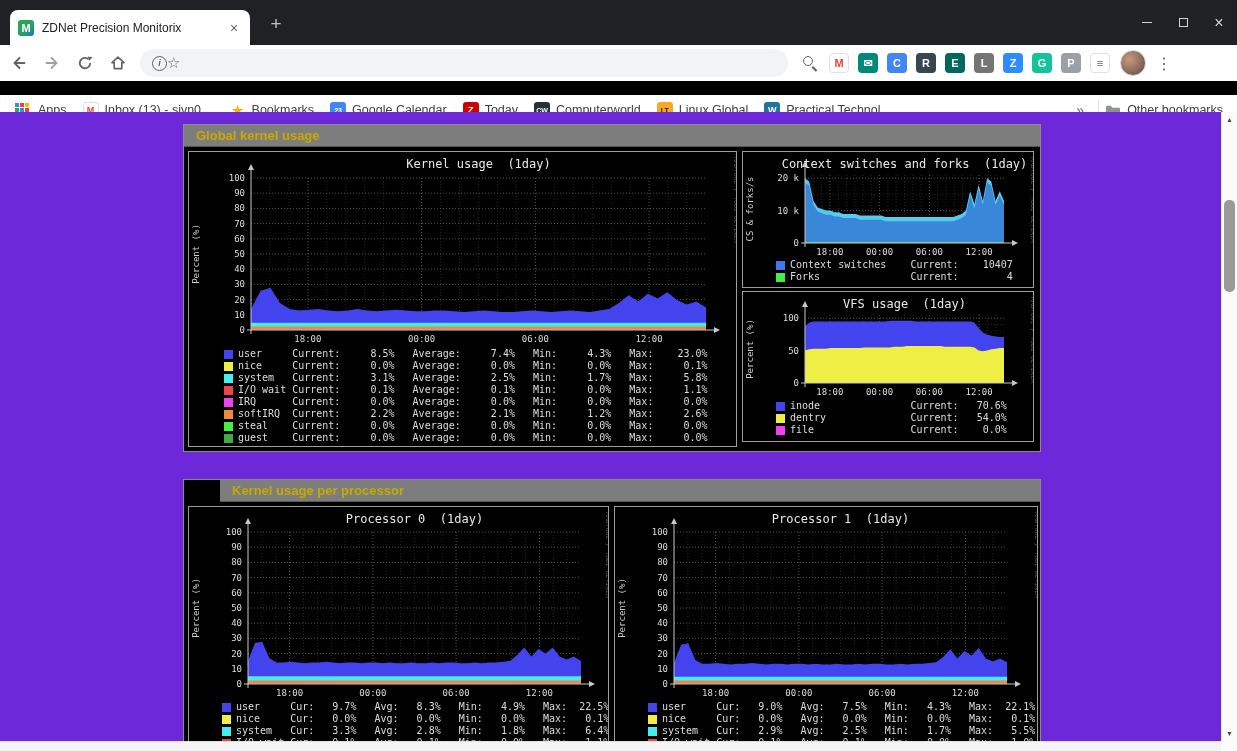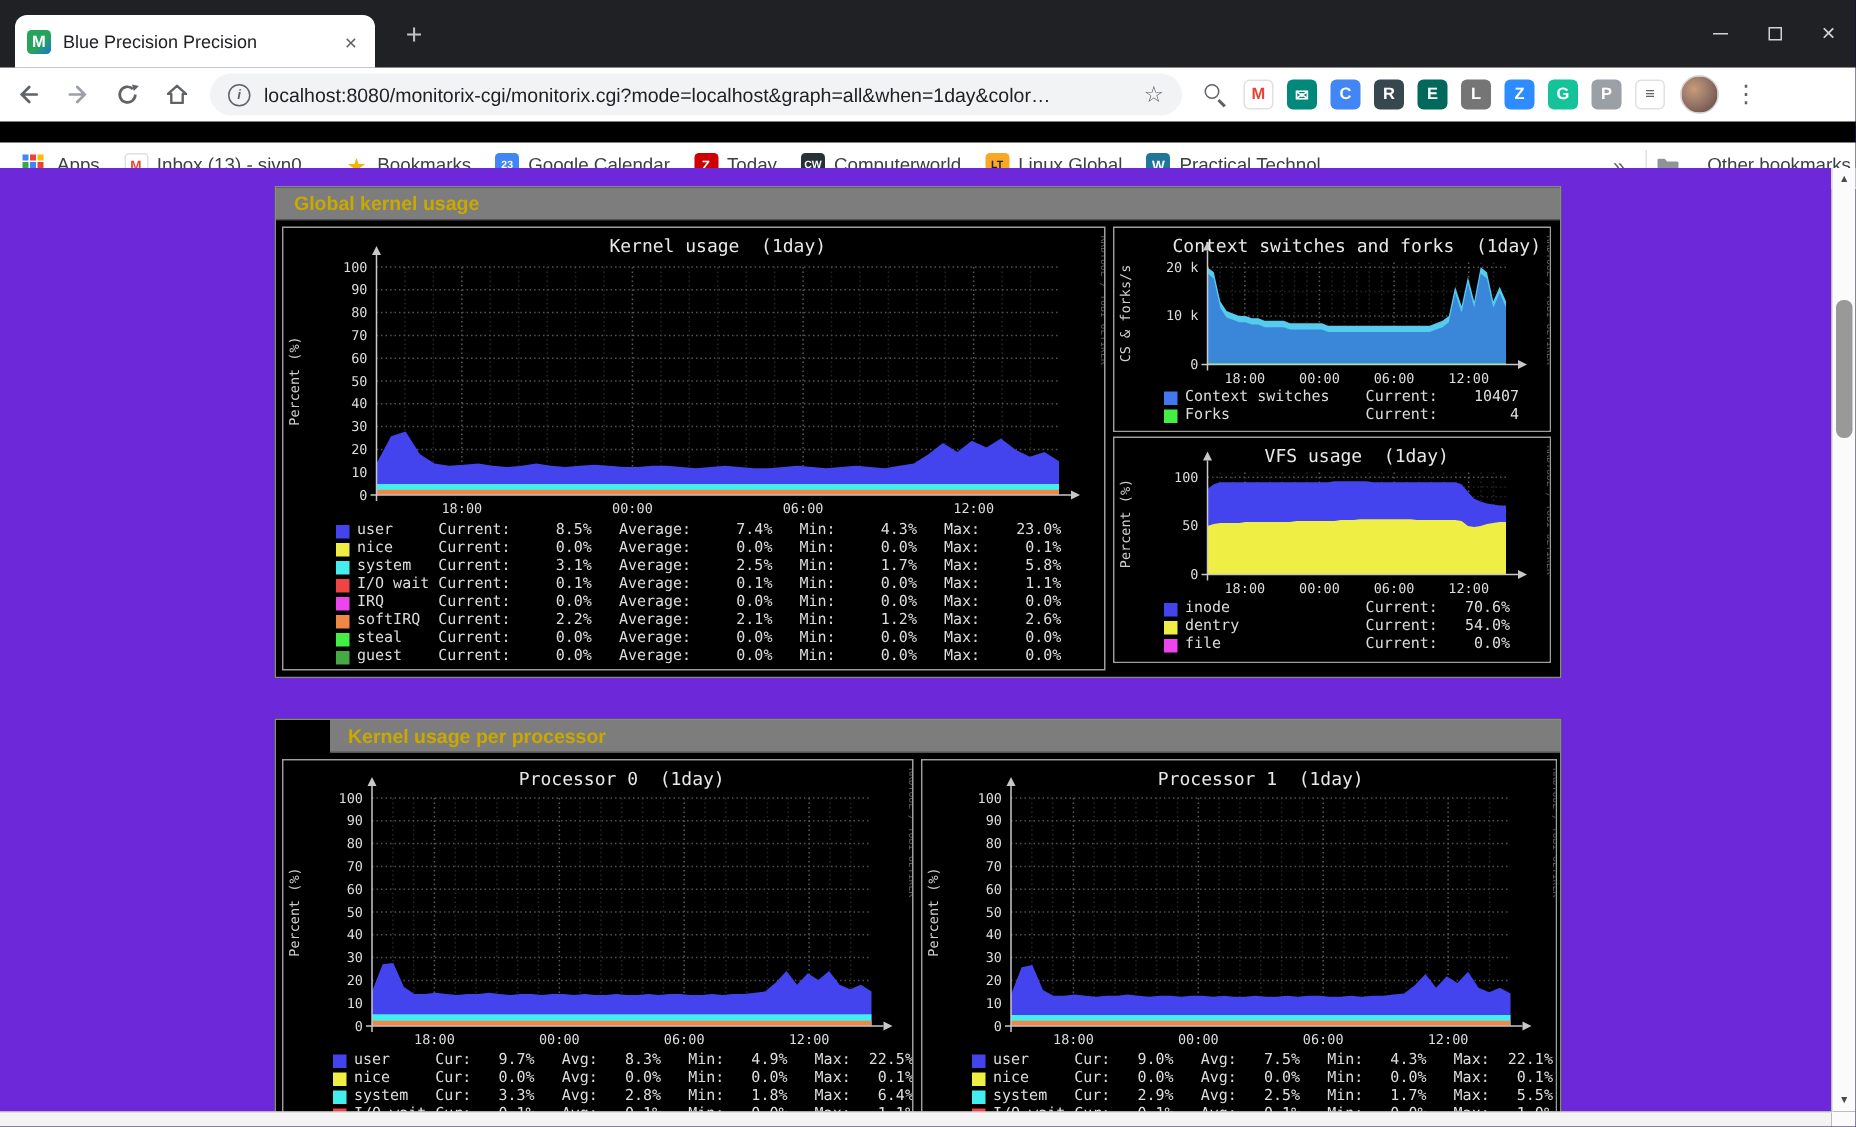--- a/index.html
+++ b/index.html
@@ -51,21 +51,21 @@
   .apps { display:flex; align-items:center; gap:8px; margin-left:14px; }
   .apps-grid { width:16px; height:16px; position:relative; }
   .apps-grid::before { content:""; position:absolute; left:1px; top:1px; width:4px; height:4px; background:#4285F4;
       box-shadow:5px 0 #EA4335, 10px 0 #FBBC05, 0 5px #34A853, 5px 5px #4285F4, 10px 5px #EA4335,
                  0 10px #FBBC05, 5px 10px #34A853, 10px 10px #5F6368; }
   .bm-item { display:flex; align-items:center; gap:6px; margin-left:16px; white-space:nowrap; }
   .bm-ico { width:16px; height:16px; border-radius:3px; font-size:9px; font-weight:bold;
             display:flex; align-items:center; justify-content:center; flex:none; }
   .bm-spacer { flex:1; }
   .chevron { color:#5f6368; font-size:14px; margin-right:14px; }
-  .other-bm { display:flex; align-items:center; gap:18px; margin-right:3px;
+  .other-bm { display:flex; align-items:center; gap:6px; margin-right:14px;
               border-left:1px solid #e0e0e0; padding-left:6px; height:20px; }
 
   
   .page { position:absolute; left:0; top:112px; width:1221px; height:629px; background:#000; overflow:hidden; }
   .content { position:absolute; left:183px; top:12px; width:858px; }
   .section { border:1px solid #8a8a8a; margin-bottom:27px; background:#000; }
   .section-header { height:22px; background:#7d7d7d; border-bottom:1px solid #555;
                     display:flex; align-items:center; padding-left:12px;
                     font-weight:bold; font-size:13px; color:#C9A900; }
   .section-body { background:#000; padding:4px; display:flex; gap:5px; align-items:flex-start; }
@@ -84,21 +84,21 @@
   .hscroll { position:absolute; left:0; top:741px; width:1221px; height:10px; background:#f4f4f4;
              border-top:1px solid #e0e0e0; }
   .hcorner { position:absolute; left:1221px; top:741px; width:16px; height:10px; background:#fbfbfb; }
 </style>
 </head>
 <body>
 
 <div class="titlebar">
   <div class="tab">
     <span class="favicon">M</span>
-    <span class="tab-title">Blue Precision Precision</span>
+    <span class="tab-title">ZDNet Precision Monitorix</span>
     <span class="tab-close">×</span>
   </div>
   <div class="newtab">+</div>
   <div class="wincontrols">
     <span class="wc">
         <span class="wc-min-i"></span>
       </span>
     <span class="wc">
         <span class="wc-max-i"></span>
       </span>
@@ -123,21 +123,20 @@
         <polygon points="12,2.4 16.6,3.3 13.2,6.7" fill="#5f6368"></polygon>
       </svg>
   </span>
   <span class="navbtn">
     <svg width="18" height="18" viewBox="0 0 18 18">
         <path d="M9 3.2 L3 8.6 H5.2 V14.6 H12.8 V8.6 H15 Z" stroke="#5f6368" stroke-width="1.6" fill="none" stroke-linejoin="round"></path>
       </svg>
   </span>
   <div class="omnibox">
     <span class="site-info">i</span>
-    <span class="url">localhost:8080/monitorix-cgi/monitorix.cgi?mode=localhost&amp;graph=all&amp;when=1day&amp;color…</span>
     <span class="star">☆</span>
   </div>
   <div class="ext-row" id="ext-row">
       <span class="ext mag"></span>
       <span class="ext" style="background: rgb(255, 255, 255); color: rgb(234, 67, 53); border: 1px solid rgb(224, 224, 224);">M</span>
       <span class="ext" style="background: rgb(0, 137, 123); color: rgb(255, 255, 255);">✉</span>
       <span class="ext" style="background: rgb(66, 133, 244); color: rgb(255, 255, 255);">C</span>
       <span class="ext" style="background: rgb(55, 71, 79); color: rgb(255, 255, 255);">R</span>
       <span class="ext" style="background: rgb(0, 105, 92); color: rgb(255, 255, 255);">E</span>
       <span class="ext" style="background: rgb(117, 117, 117); color: rgb(255, 255, 255);">L</span>

